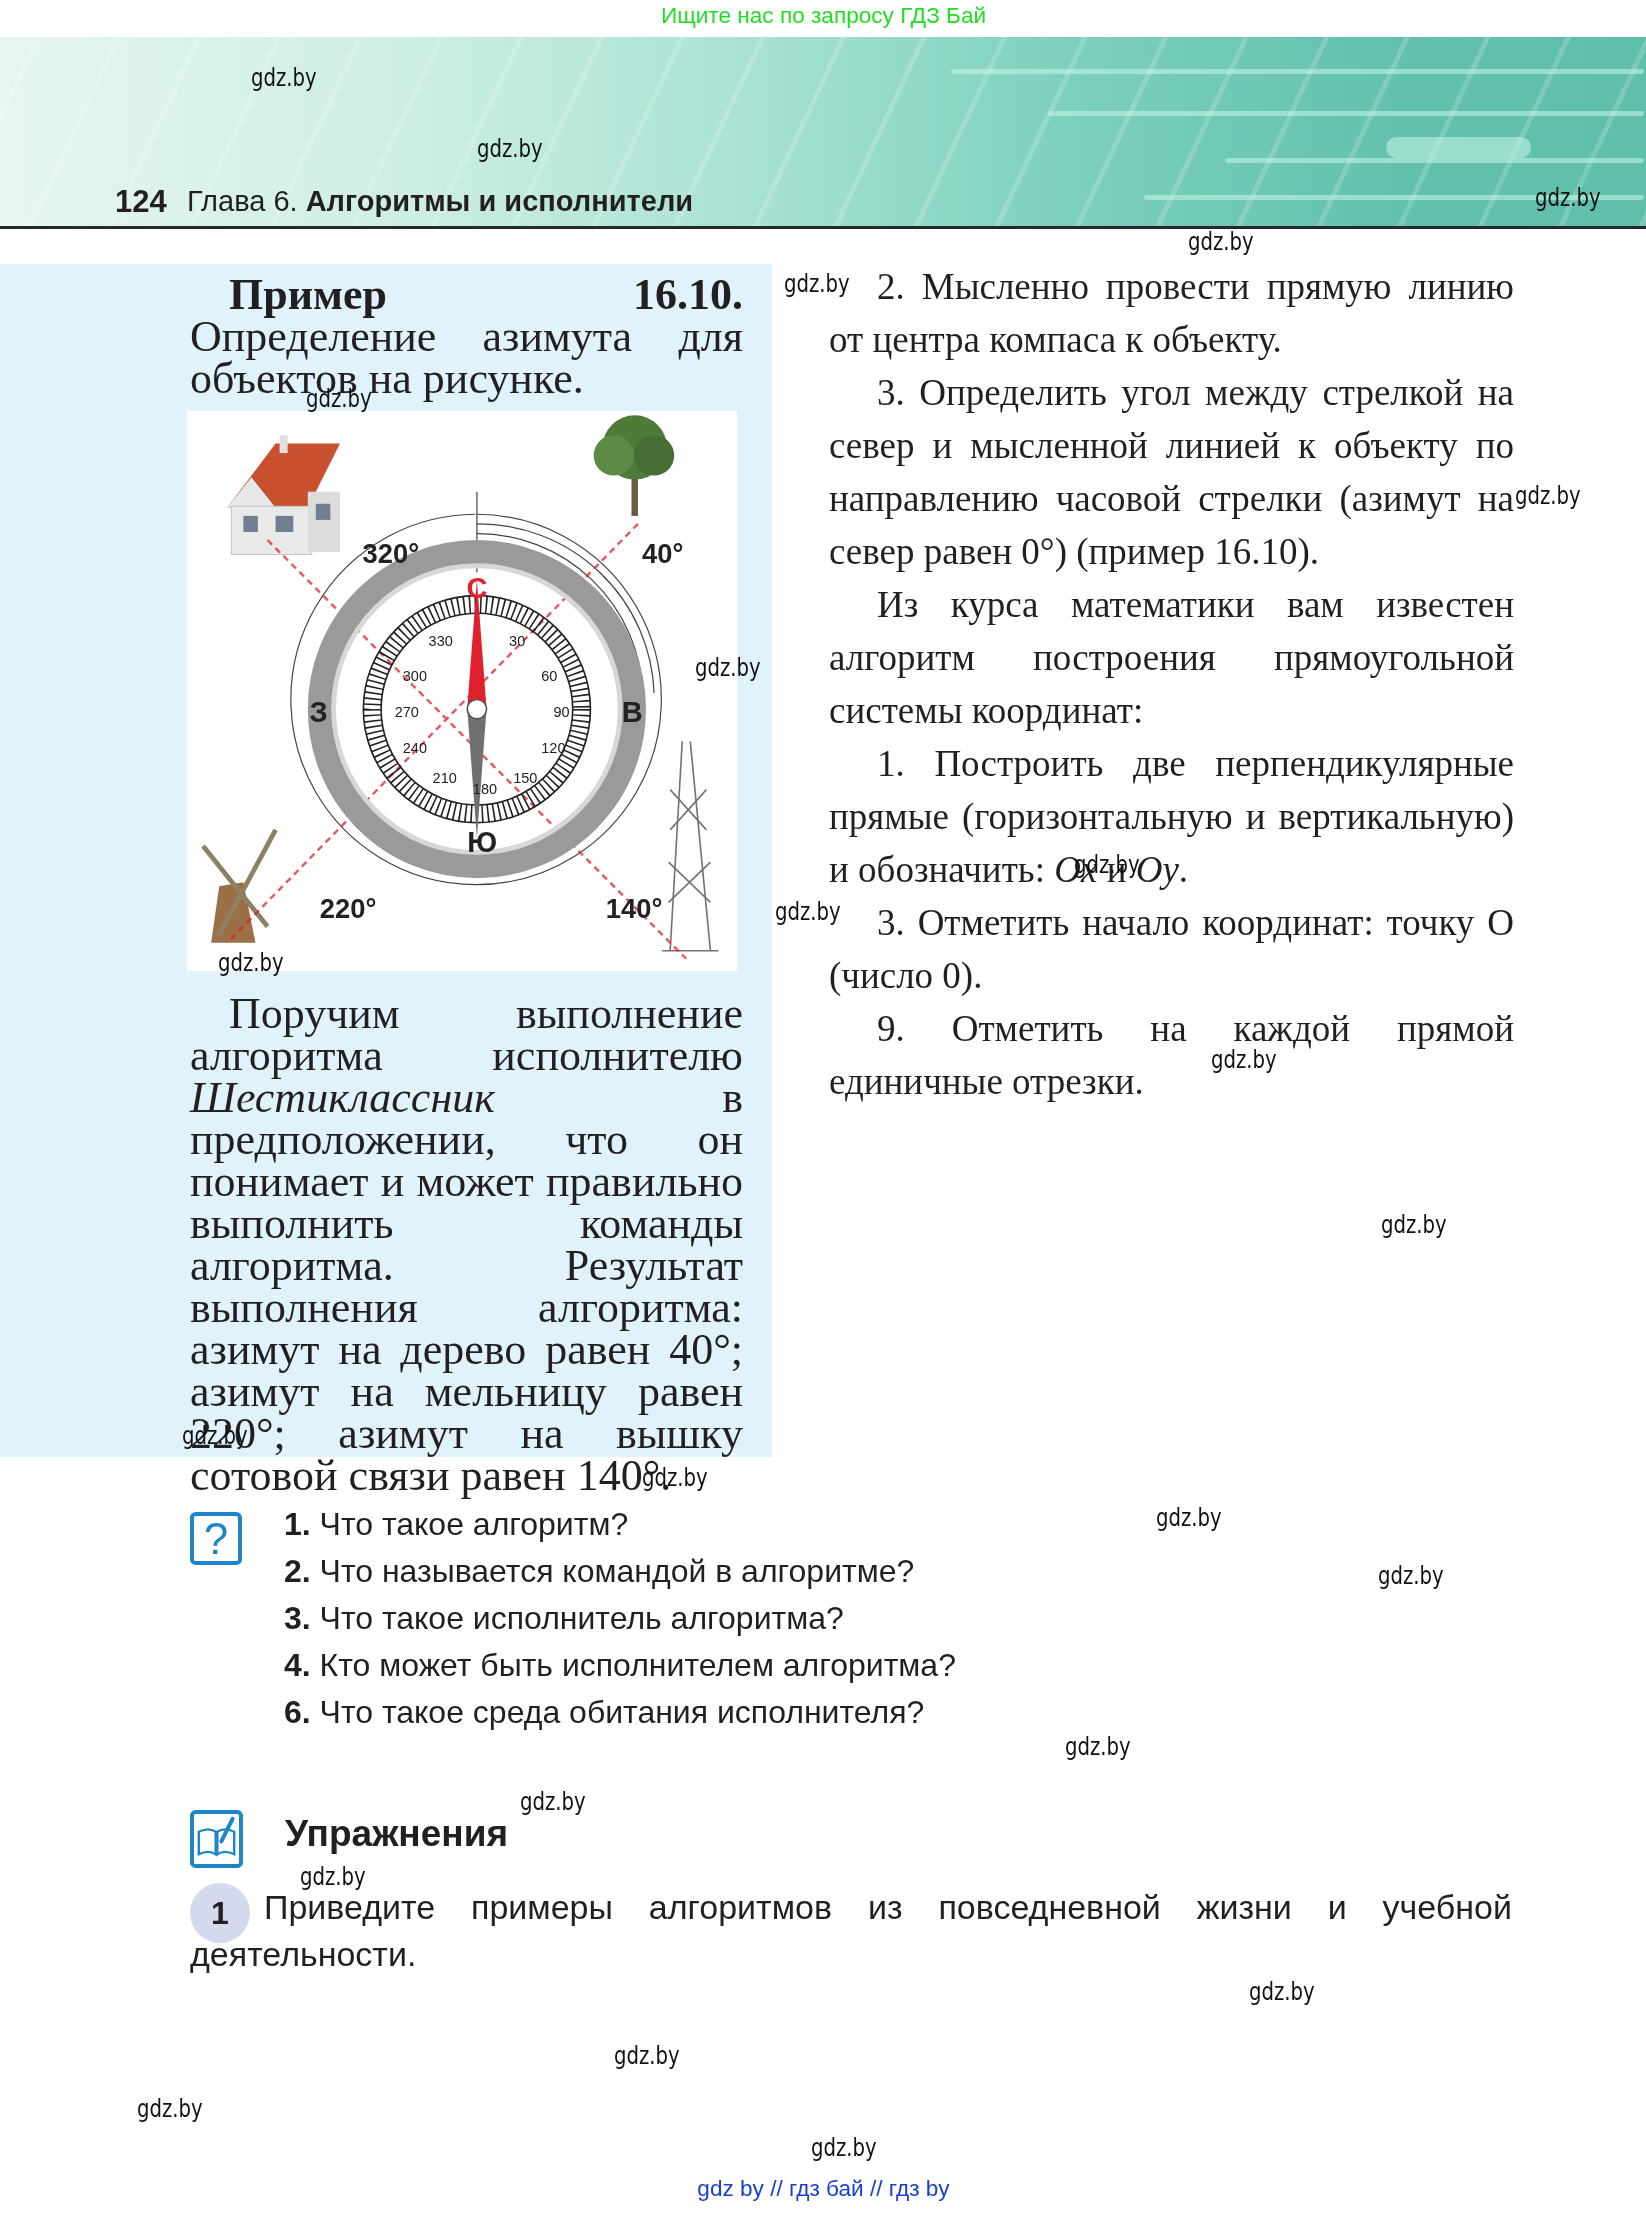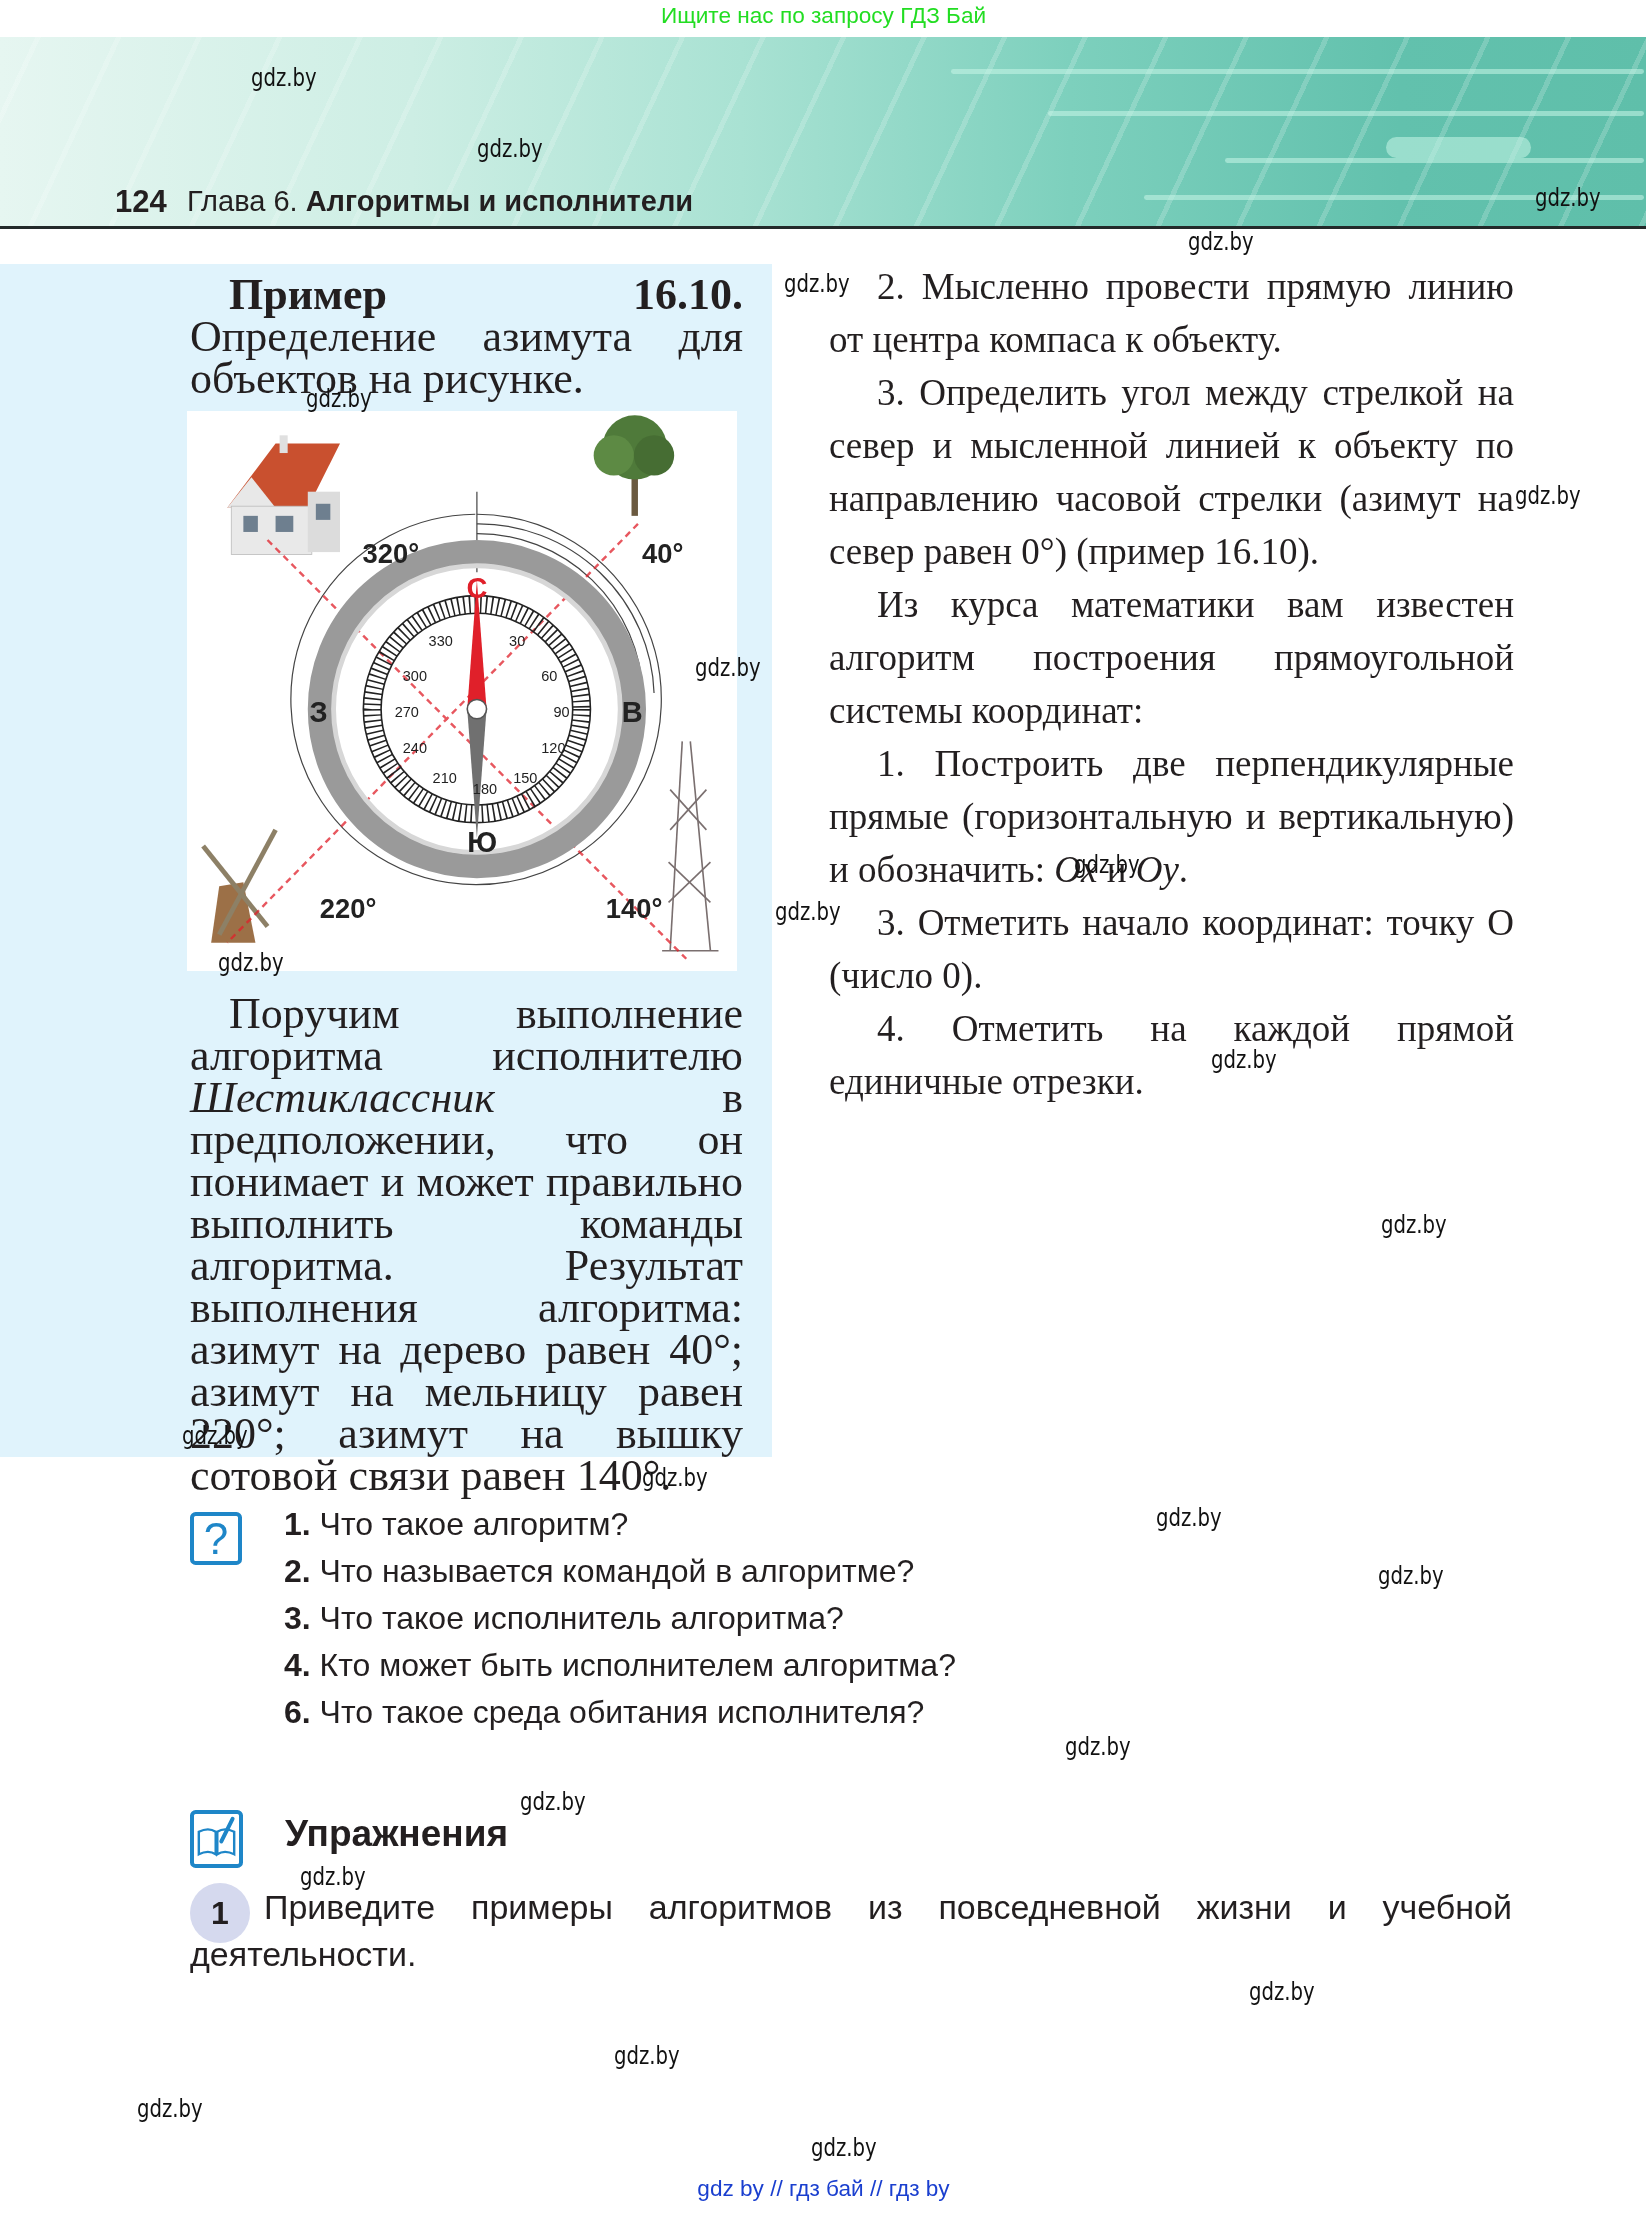--- a/index.html
+++ b/index.html
@@ -176,21 +176,21 @@
 <div class="ptext" style="top:993px;">
   <p><span>Поручим выполнение алгоритма исполнителю </span><i>Шестиклассник</i><span> в предположении, что он понимает и может правильно выполнить команды алгоритма. Результат выполнения алгоритма: азимут на дерево равен 40°; азимут на мельницу равен 220°; азимут на вышку сотовой связи равен 140°.</span></p>
 </div>
 
 <div class="rtext" style="top:260px;">
   <p>2. Мысленно провести прямую линию от центра компаса к объекту.</p>
   <p>3. Определить угол между стрелкой на север и мысленной линией к объекту по направлению часовой стрелки (азимут на север равен 0°) (пример 16.10).</p>
   <p>Из курса математики вам известен алгоритм построения прямоугольной системы координат:</p>
   <p><span>1. Построить две перпендикулярные прямые (горизонтальную и вертикальную) и обозначить: </span><i>Ox</i><span> и </span><i>Oy</i><span>.</span></p>
   <p>3. Отметить начало координат: точку О (число 0).</p>
-  <p>4. Отметить на каждой прямой единичные отрезки.</p>
+  <p>9. Отметить на каждой прямой единичные отрезки.</p>
 </div>
 
 <div class="abs q-icon">?</div>
 <div class="abs questions">
   <div><span class="num">1.</span> <span>Что такое алгоритм?</span></div>
   <div><span class="num">2.</span> <span>Что называется командой в алгоритме?</span></div>
   <div><span class="num">3.</span> <span>Что такое исполнитель алгоритма?</span></div>
   <div><span class="num">4.</span> <span>Кто может быть исполнителем алгоритма?</span></div>
   <div><span class="num">6.</span> <span>Что такое среда обитания исполнителя?</span></div>
 </div>

